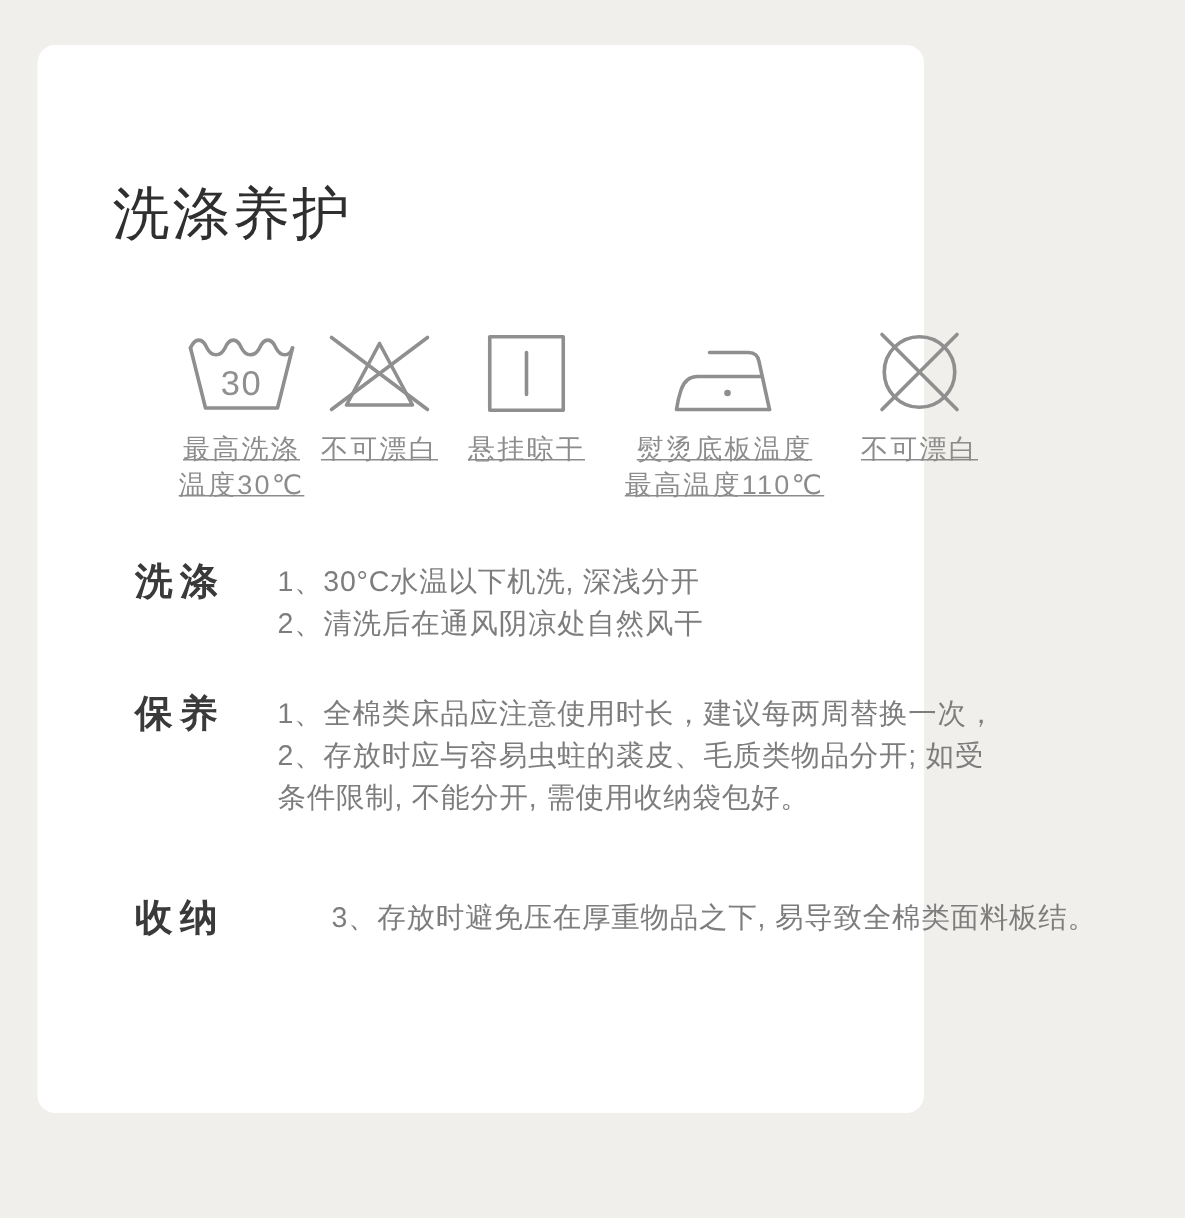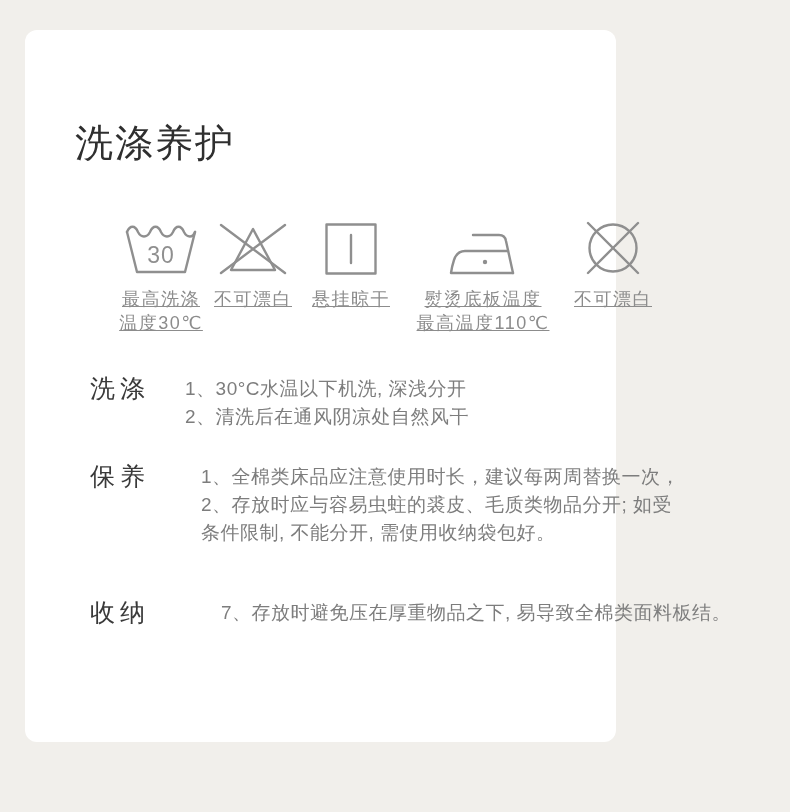--- a/index.html
+++ b/index.html
@@ -34,25 +34,25 @@
   .icon-box svg{display:block;}
   .care-label{
     margin-top:11px;text-align:center;
     font-size:18px;line-height:24px;letter-spacing:1.5px;
     color:#8c8c8c;white-space:nowrap;text-decoration:underline;
   }
   .care-label span{display:block;}
   
   .section{position:absolute;left:65px;display:flex;align-items:flex-start;}
   .section.s1{top:344px;}
-  .section.s2{top:432px;gap:16px;}
+  .section.s2{top:432px;}
   .section.s3{top:568px;gap:36px;}
   .sec-label{
     width:95px;flex:0 0 95px;
-    font-size:25px;font-weight:400;color:#3a3a3a;
+    font-size:25px;font-weight:700;color:#3a3a3a;
     letter-spacing:5px;line-height:28px;
   }
   .sec-body{
     font-size:19px;line-height:28px;color:#7d7d7d;
     letter-spacing:0.5px;padding-top:1px;white-space:nowrap;
   }
   .sym{stroke:#8f8f8f;stroke-width:2.4;fill:none;stroke-linecap:round;stroke-linejoin:round;}
   .sym-num{fill:#8f8f8f;font-size:23px;letter-spacing:1px;}
   .sym-dot{fill:#8f8f8f;stroke:none;}
 </style>
@@ -144,17 +144,17 @@
     <div class="sec-body">
       <div>1、全棉类床品应注意使用时长，建议每两周替换一次，</div>
       <div>2、存放时应与容易虫蛀的裘皮、毛质类物品分开; 如受</div>
       <div>条件限制, 不能分开, 需使用收纳袋包好。</div>
     </div>
   </div>
 
   <div class="section s3">
     <div class="sec-label">收纳</div>
     <div class="sec-body">
-      <div>7、存放时避免压在厚重物品之下, 易导致全棉类面料板结。</div>
+      <div>3、存放时避免压在厚重物品之下, 易导致全棉类面料板结。</div>
     </div>
   </div>
 
 </div>
 
 </body></html>

